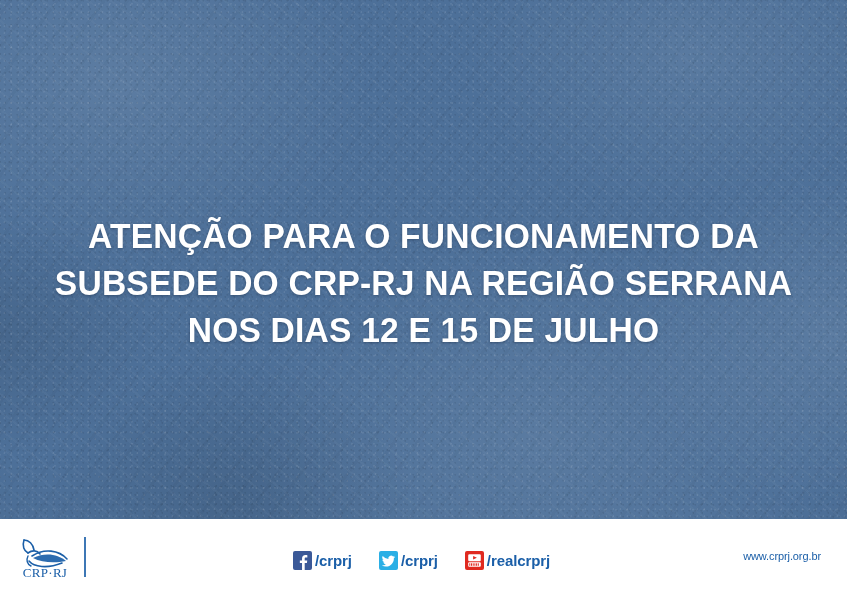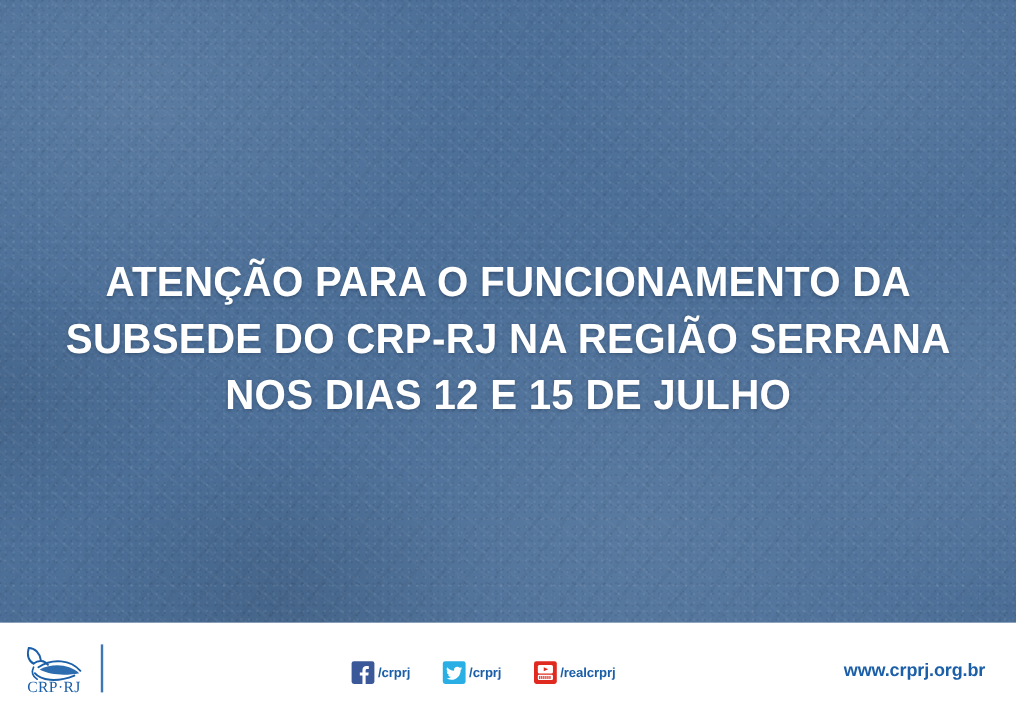--- a/index.html
+++ b/index.html
@@ -154,36 +154,36 @@
     width: 19px;
     height: 19px;
     border-radius: 2px;
     display: flex;
     align-items: center;
     justify-content: center;
     flex: 0 0 auto;
   }
   .sq svg { display: block; }
   .handle {
-    font-size: 11px;
+    font-size: 15px;
     font-weight: bold;
     color: #1b5fa8;
     margin-left: 3px;
     letter-spacing: -.1px;
     white-space: nowrap;
     text-align: right;
   }
 
   
   #website {
     position: absolute;
     right: 26px;
     top: 550px;
-    font-size: 15px;
-    font-weight: bold;
+    font-size: 11px;
+    font-weight: normal;
     color: #1b5fa8;
     letter-spacing: -.1px;
     white-space: nowrap;
   }
 </style>
 </head>
 <body>
 
 <div id="banner">
 

